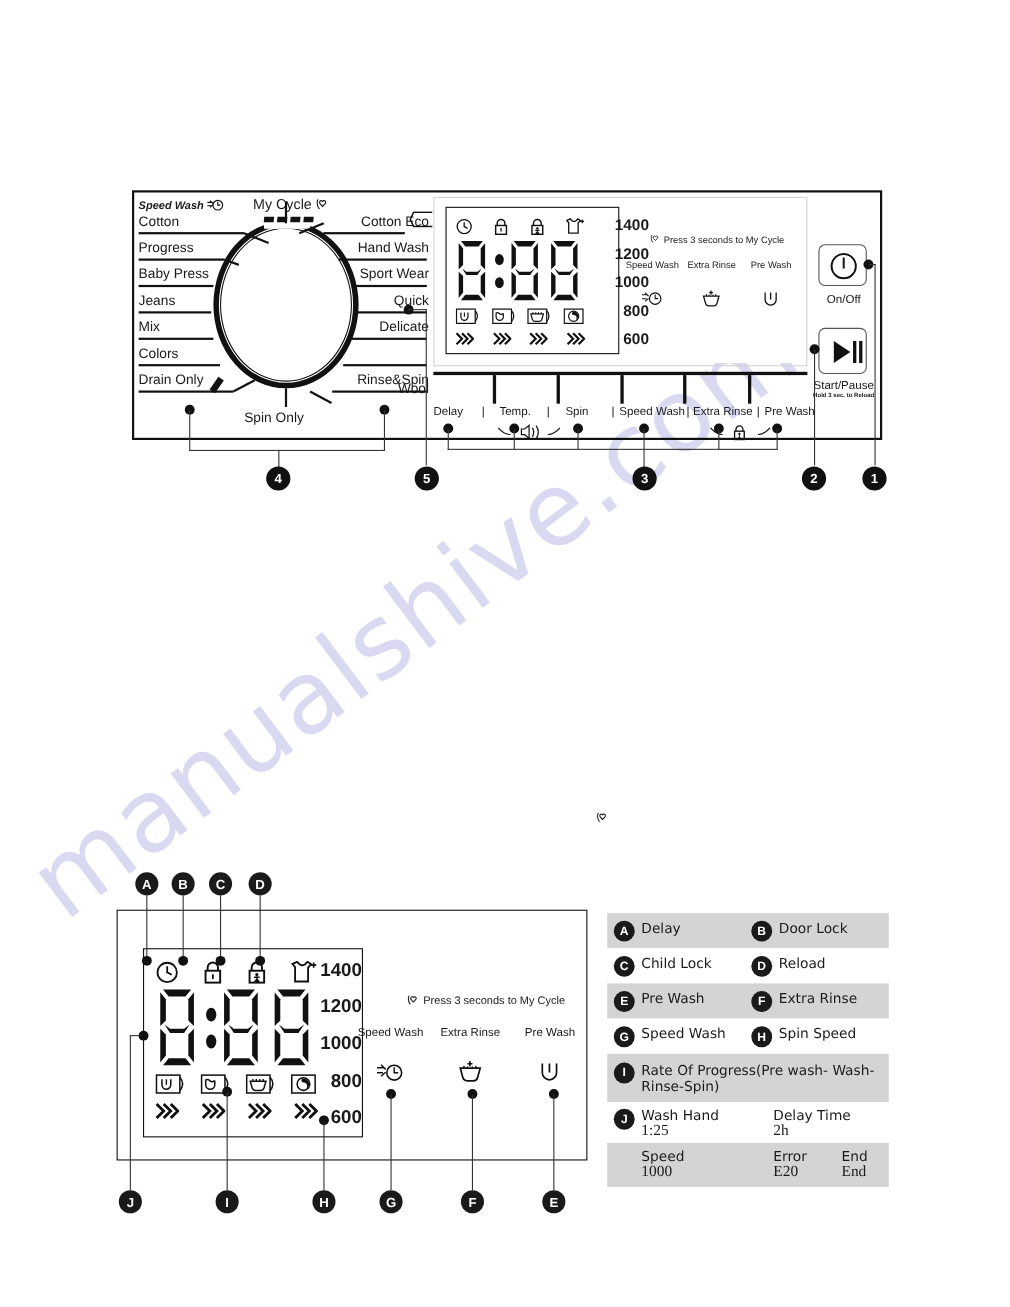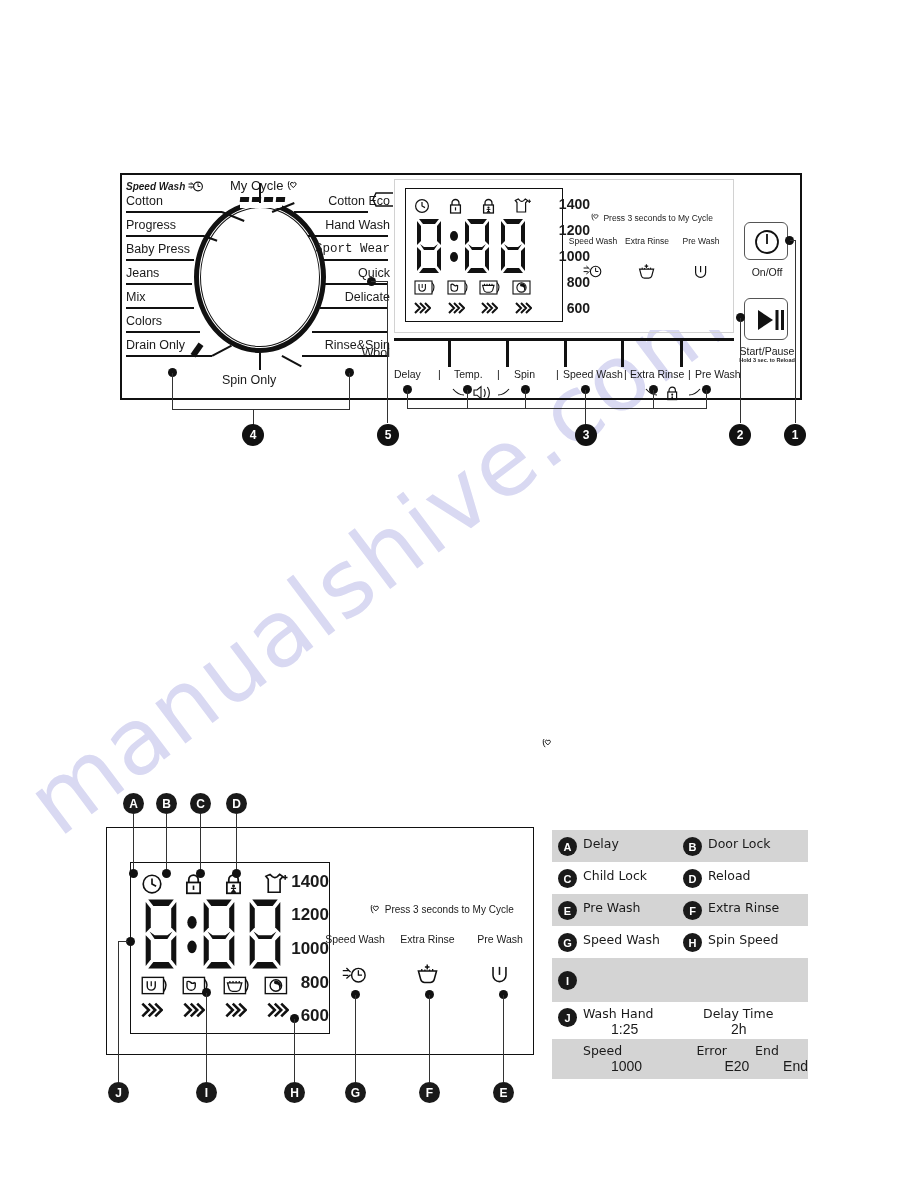--- a/index.html
+++ b/index.html
@@ -125,21 +125,21 @@
   .lrow.w{background:#ffffff;}
   .lcell{display:flex;align-items:flex-start;width:50%;}
   .lcell.full{width:100%;}
   .bul{flex:0 0 auto;width:19px;height:19px;border-radius:50%;background:#1a1a1a;color:#fff;
        font-size:11px;font-weight:bold;display:flex;align-items:center;justify-content:center;margin-right:6px;margin-top:1px;}
   .ltxt{font-size:12.5px;line-height:1.22;font-family:"DejaVu Sans",sans-serif;}
   .jrow{display:flex;padding:4px 0 2px 6px;background:#fff;}
   .jrow .bul{margin-top:2px;}
   .jcol{display:flex;flex-direction:column;}
   .jcol .hd{font-size:12.5px;font-family:"DejaVu Sans",sans-serif;}
-  .seven{font-family:Liberation Sans, sans-serif;font-size:14px;letter-spacing:0px;margin-left:28px;}
+  .seven{font-family:Liberation Serif, serif;font-size:14px;letter-spacing:0px;}
   .srow{display:flex;background:#d4d4d4;padding:4px 0 5px 31px;}
   .srow .jcol{}
 </style>
 </head>
 <body>
 
 <div id="watermark" class="abs">
   <span>manualshive.com</span>
 </div>
 
@@ -200,21 +200,21 @@
   <div class="cyc cyc-r" style="right:4px;top:20px;">Cotton Eco</div>
   <svg class="abs" style="left:250px;top:17px;" width="22" height="15" viewBox="0 0 22 15">
     <path d="M21 1 H4 L1 7.5 L4 14 H21" fill="none" stroke="#111" stroke-width="1.4"></path>
   </svg>
   <div class="cyc-line" style="left:172px;top:36px;width:74px;"></div>
   <div class="cyc-diag" style="left:150px;top:36px;width:24px;transform:rotate(-22deg);"></div>
 
   <div class="cyc cyc-r" style="right:4px;top:44px;">Hand Wash</div>
   <div class="cyc-line" style="left:186px;top:60px;width:80px;"></div>
 
-  <div class="cyc cyc-r" style="right:4px;top:68px;font-family:Liberation Mono, monospace;">Sport Wear</div>
+  <div class="cyc cyc-r" style="right:4px;top:68px;">Sport Wear</div>
   <div class="cyc-line" style="left:198px;top:84px;width:68px;"></div>
 
   <div class="cyc cyc-r" style="right:4px;top:92px;">Quick</div>
   <div class="cyc-line" style="left:200px;top:108px;width:66px;"></div>
 
   <div class="cyc cyc-r" style="right:4px;top:116px;">Delicate</div>
   <div class="cyc-line" style="left:198px;top:132px;width:68px;"></div>
 
   <div class="cyc cyc-r" style="right:4px;top:140px;margin-top:32px;">Wool</div>
   <div class="cyc-line" style="left:190px;top:156px;width:76px;"></div>
@@ -719,20 +719,21 @@
     </div>
     <div class="lcell">
       <div class="bul">H</div>
       <div class="ltxt">Spin Speed</div>
     </div>
   </div>
 
   <div class="lrow g" style="min-height:44px;">
     <div class="lcell full">
       <div class="bul">I</div>
+      <div class="ltxt" style="padding-right:8px;">Rate Of Progress(Pre wash- Wash-Rinse-Spin)</div>
     </div>
   </div>
 
   <div class="jrow">
     <div class="bul">J</div>
     <div class="jcol" style="width:120px;">
       <div class="hd">Wash Hand</div>
       <div class="seven">1:25</div>
     </div>
     <div class="jcol">

